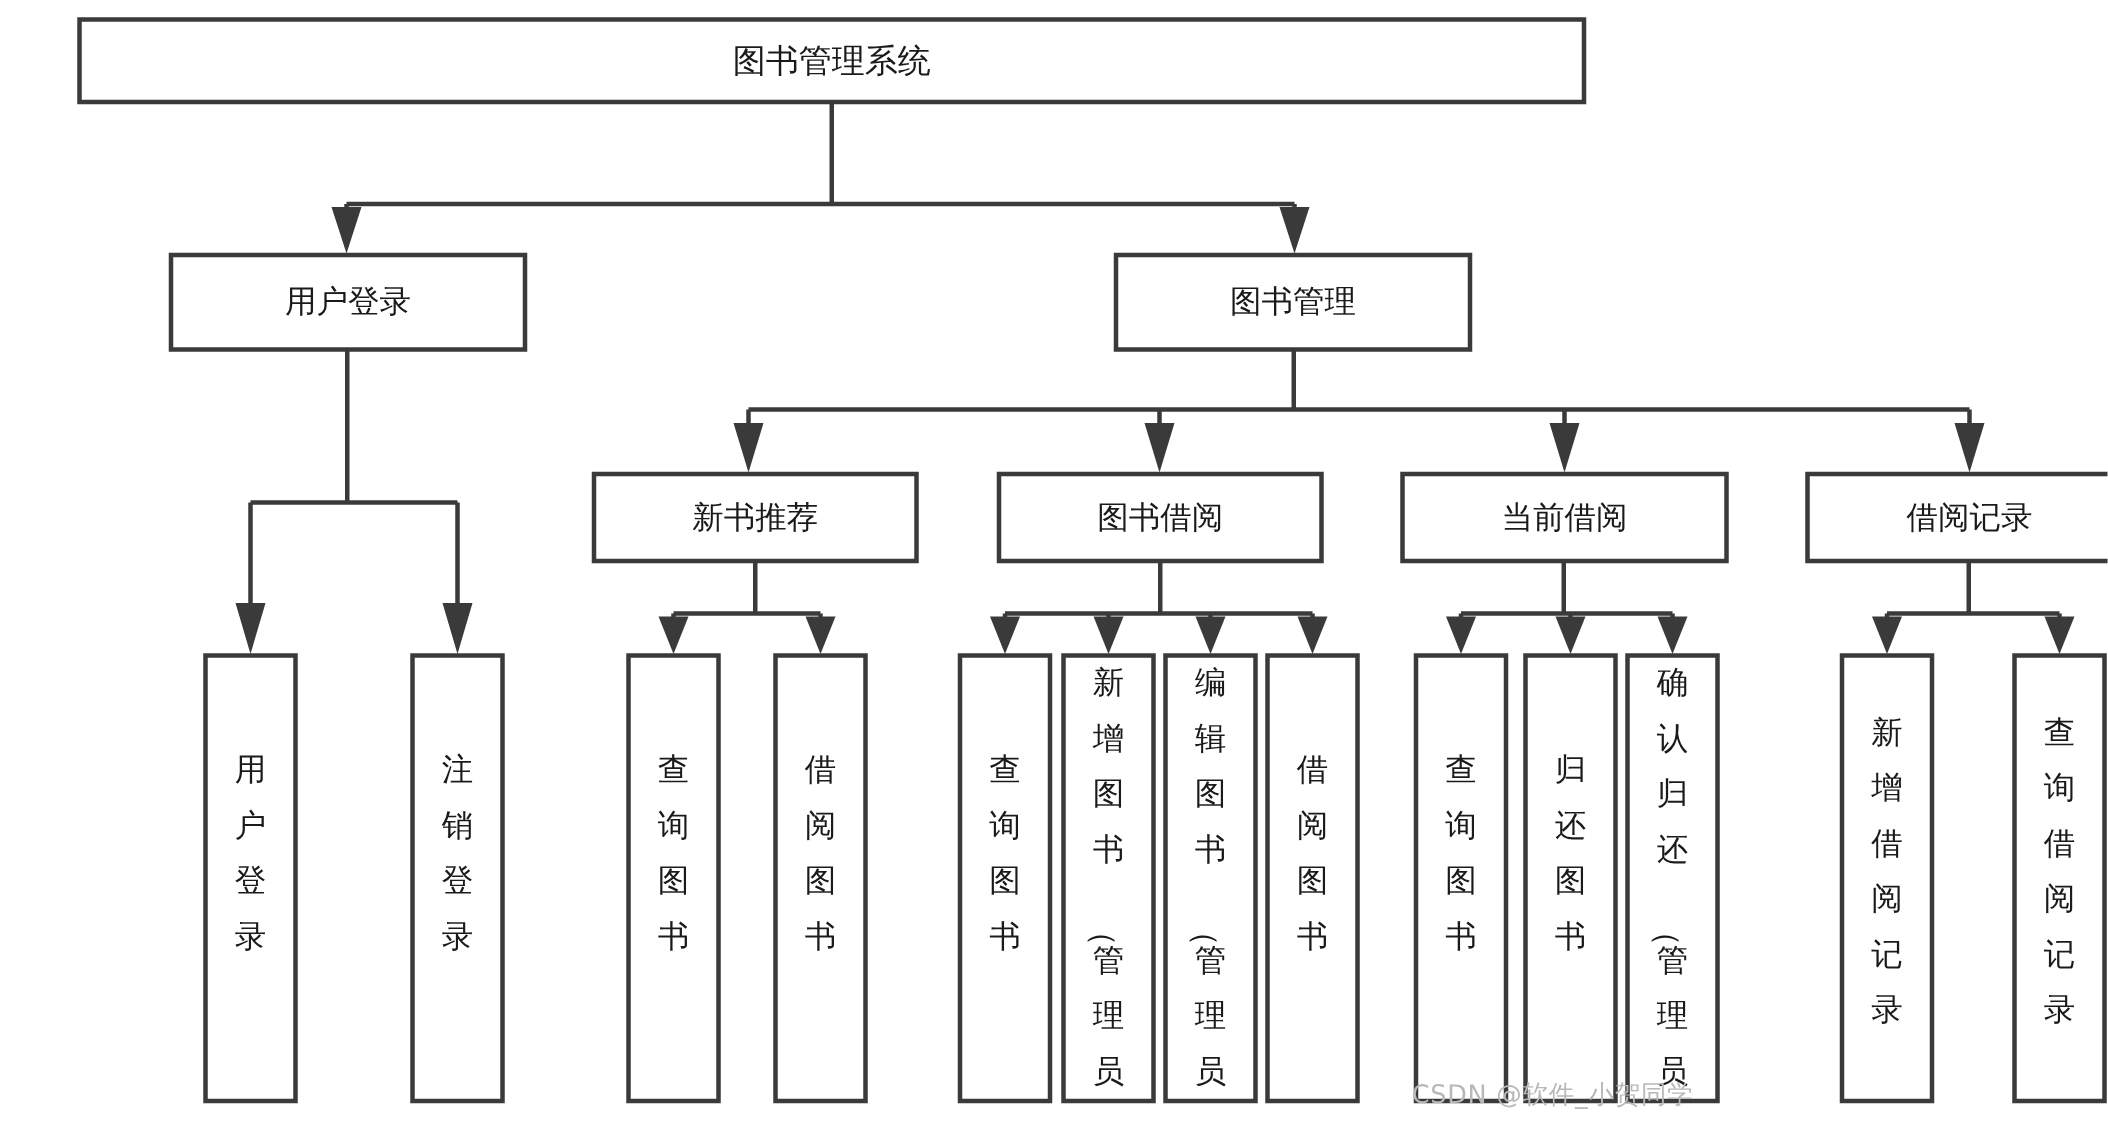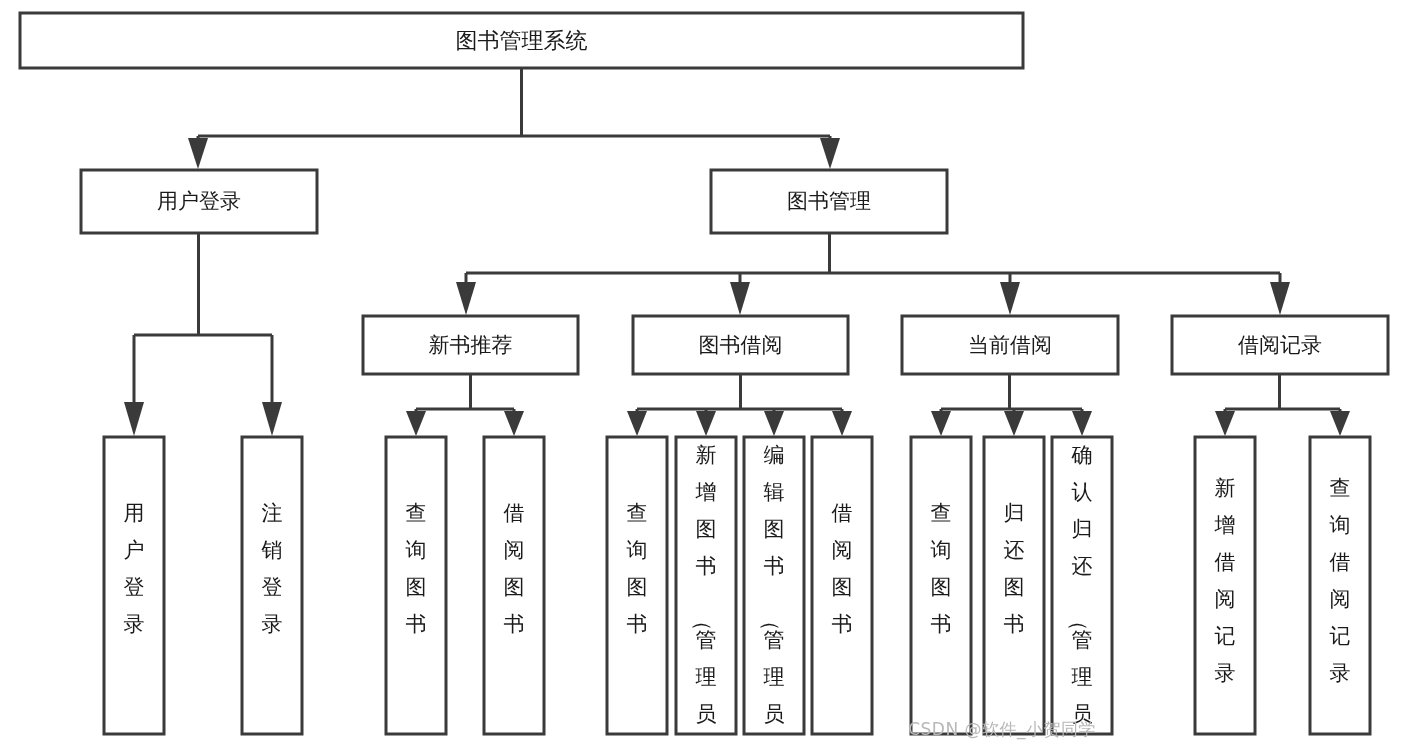--- a/index.html
+++ b/index.html
@@ -11,20 +11,21 @@
     width: 1405px;
     height: 747px;
     font-family: "DejaVu Sans", "Liberation Sans", sans-serif;
     overflow: hidden;
     position: relative;
   }
   #diagram-root {
     position: relative;
     width: 1110px;
     height: 747px;
+    padding-left: 33px;
   }
   svg#flowchart {
     display: block;
     width: 1405px;
     height: 747px;
   }
   .node-box {
     fill: #ffffff;
     stroke: #3a3a3a;
     stroke-width: 3;

